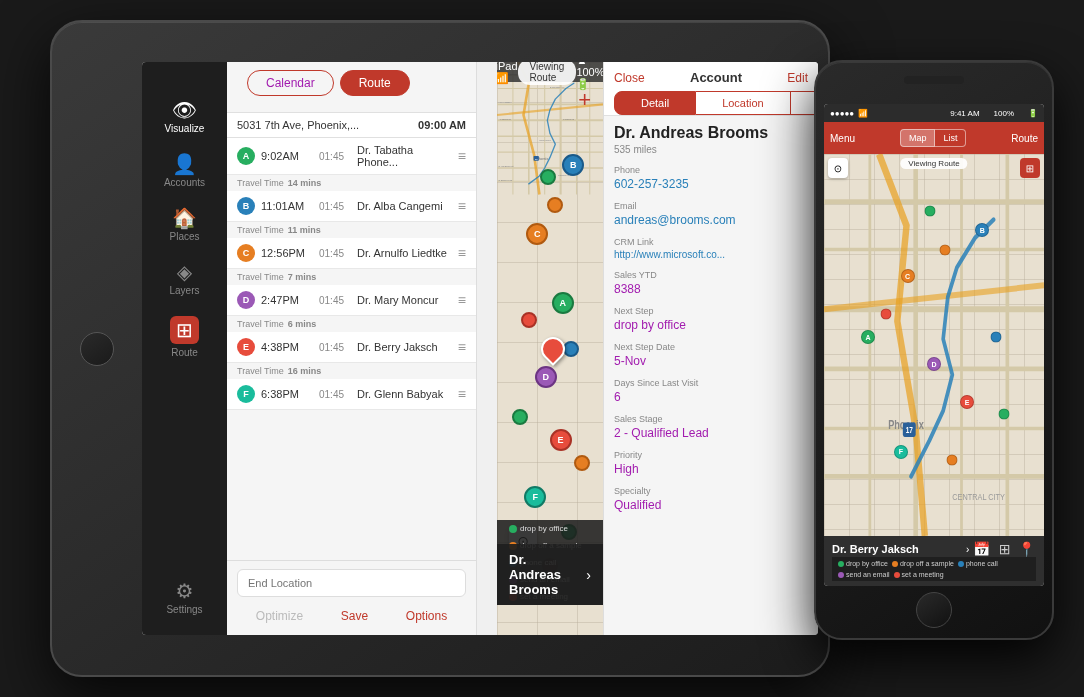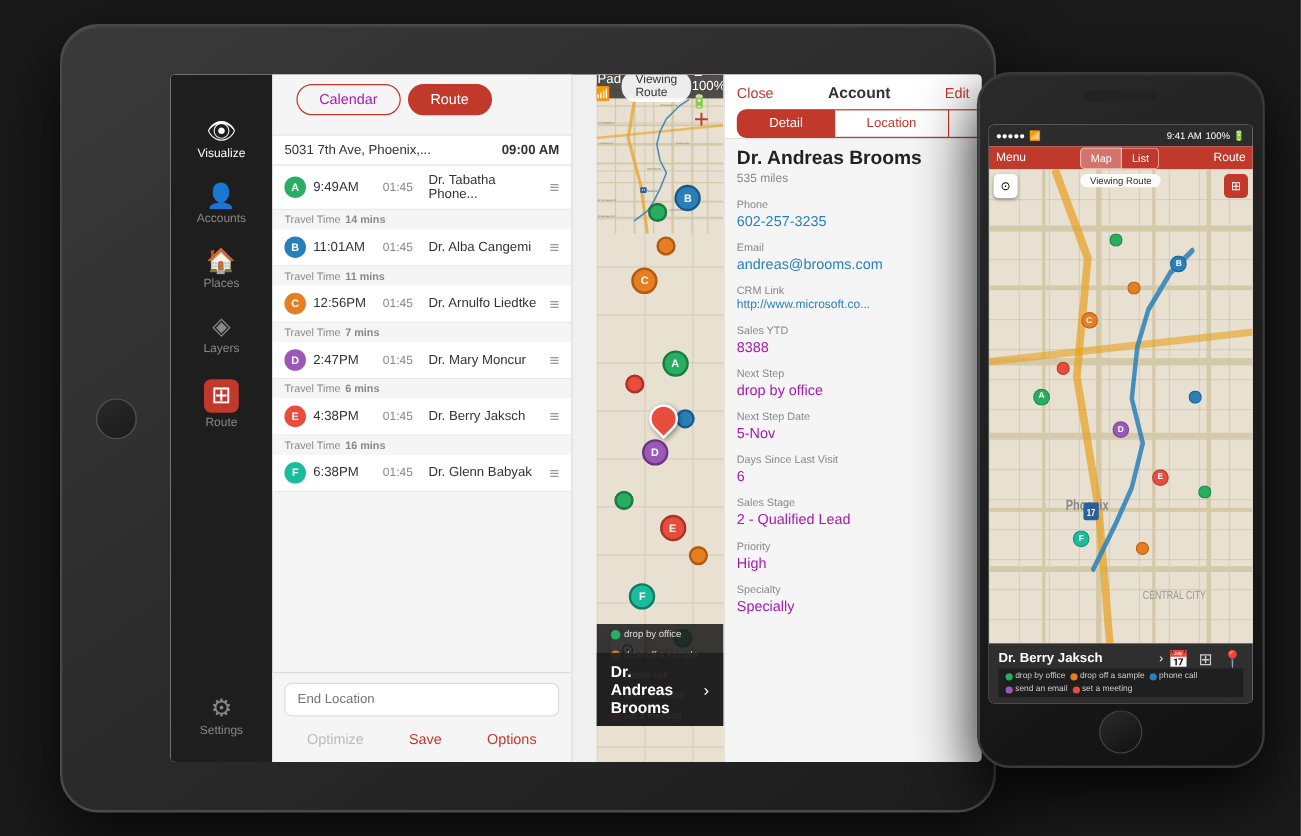--- a/index.html
+++ b/index.html
@@ -468,24 +468,24 @@
     .iphone-statusbar {
       background: #2c2c2c;
       height: 18px;
       display: flex;
       align-items: center;
       padding: 0 6px;
       font-size: 8px;
       color: #fff;
       flex-shrink: 0;
     }
-    .iphone-statusbar .st-right { margin-left: auto; display: flex; gap: 3px; align-items: center; }
+    .iphone-statusbar .st-right { margin-left: auto; display: flex; gap: 14px; align-items: center; }
     .iphone-navbar {
       background: #c0392b;
-      height: 19px;
+      height: 32px;
       display: flex;
       align-items: center;
       padding: 0 6px;
       gap: 4px;
       flex-shrink: 0;
     }
     .iphone-nav-btn {
       font-size: 10px;
       color: #fff;
       cursor: pointer;
@@ -685,21 +685,21 @@
         </div>
         <div class="address-bar">
           <span class="address-text">5031 7th Ave, Phoenix,...</span>
           <span class="address-time">09:00 AM</span>
         </div>
         <div class="route-list">
 
           <div class="route-item">
             <div class="route-item-row">
               <div class="stop-badge" style="background:#27ae60">A</div>
-              <span class="stop-time">9:49AM</span>
+              <span class="stop-time">9:02AM</span>
               <span class="stop-duration">01:45</span>
               <span class="stop-name">Dr. Tabatha Phone...</span>
               <span class="stop-menu">≡</span>
             </div>
           </div>
           <div class="route-item-travel">
             <span>Travel Time</span>
             <span style="font-weight:600">14 mins</span>
           </div>
 
@@ -929,21 +929,21 @@
           <div class="detail-field">
             <div class="field-label">Sales Stage</div>
             <div class="field-value">2 - Qualified Lead</div>
           </div>
           <div class="detail-field">
             <div class="field-label">Priority</div>
             <div class="field-value">High</div>
           </div>
           <div class="detail-field">
             <div class="field-label">Specialty</div>
-            <div class="field-value">Specially</div>
+            <div class="field-value">Qualified</div>
           </div>
         </div>
       </div>
 
     </div>
   </div>
 
   <div class="iphone">
     <div class="iphone-btn-top"></div>
     <div class="iphone-home"></div>

